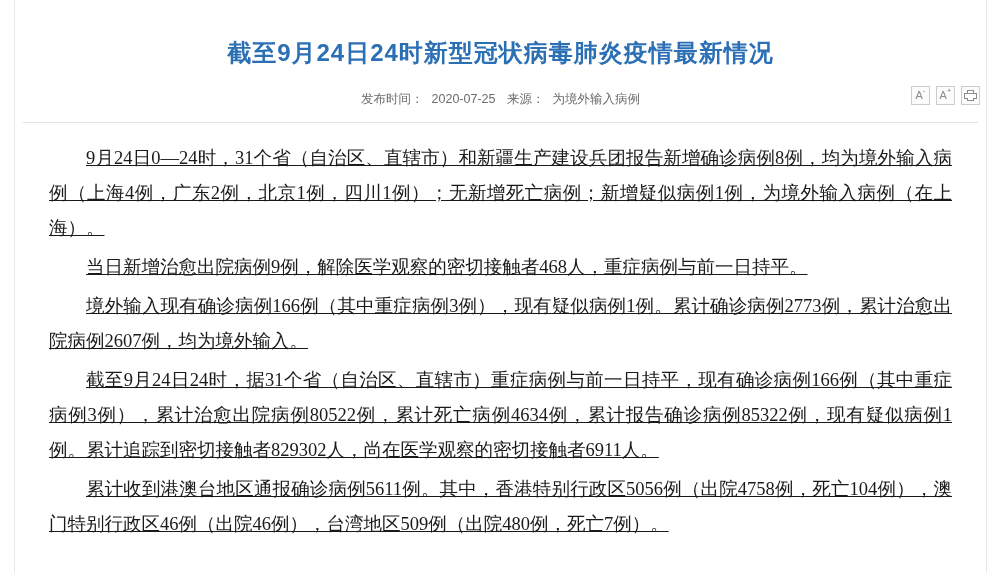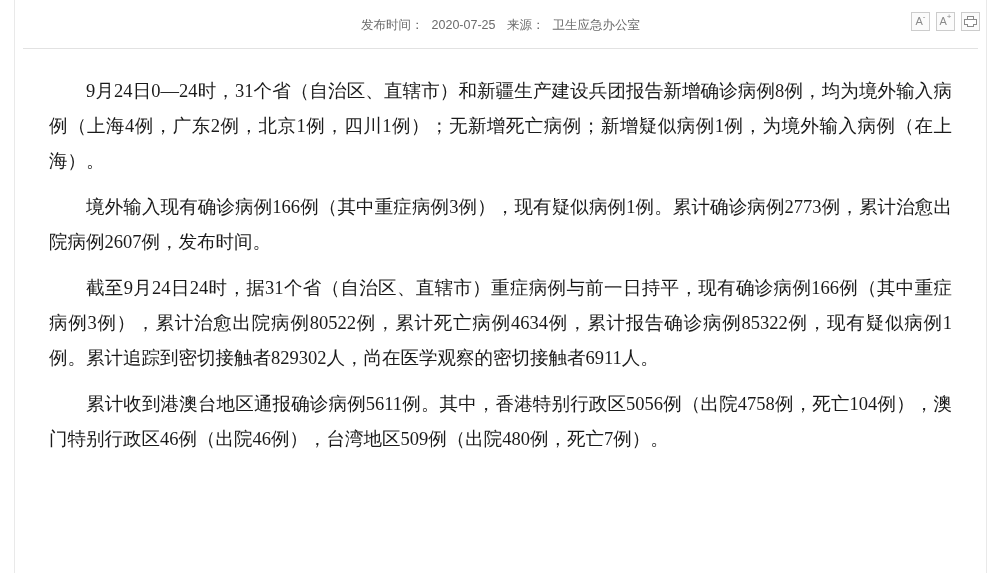--- a/index.html
+++ b/index.html
@@ -147,39 +147,41 @@
   }
   .article {
     padding: 14px 34px 0 34px;
     font-size: 18.5px;
     line-height: 35px;
     color: #1a1a1a;
     text-align: justify;
     font-family: "Liberation Serif", "DejaVu Serif", serif;
   }
   .article p {
-    margin: 11px 0 0 0;
+    margin: 4px 0 0 0;
     text-indent: 2em;
+    text-decoration: underline;
   }
 </style>
 </head>
 <body>
 
 <div class="page">
 
   <div class="side-rail-left"></div>
   <div class="side-rail-right"></div>
 
   <div class="content">
 
+    <h1 class="doc-title">截至9月24日24时新型冠状病毒肺炎疫情最新情况</h1>
 
     <div class="meta-bar">
       <div class="meta-center">
         <span>发布时间：</span><span>2020-07-25</span>
-        <span>来源：</span><span>卫生应急办公室</span>
+        <span>来源：</span><span>为境外输入病例</span>
       </div>
 
       <div class="meta-tools">
         <div class="tool-btn">
           <span>A</span>
             <sup>-</sup>
         </div>
         <div class="tool-btn">
           <span>A</span>
             <sup>+</sup>
@@ -191,19 +193,20 @@
             <span class="out"></span>
           </span>
         </div>
       </div>
     </div>
 
     <hr class="divider">
 
     <div class="article">
       <p>9月24日0—24时，31个省（自治区、直辖市）和新疆生产建设兵团报告新增确诊病例8例，均为境外输入病例（上海4例，广东2例，北京1例，四川1例）；无新增死亡病例；新增疑似病例1例，为境外输入病例（在上海）。</p>
-      <p>境外输入现有确诊病例166例（其中重症病例3例），现有疑似病例1例。累计确诊病例2773例，累计治愈出院病例2607例，发布时间。</p>
+      <p>当日新增治愈出院病例9例，解除医学观察的密切接触者468人，重症病例与前一日持平。</p>
+      <p>境外输入现有确诊病例166例（其中重症病例3例），现有疑似病例1例。累计确诊病例2773例，累计治愈出院病例2607例，均为境外输入。</p>
       <p>截至9月24日24时，据31个省（自治区、直辖市）重症病例与前一日持平，现有确诊病例166例（其中重症病例3例），累计治愈出院病例80522例，累计死亡病例4634例，累计报告确诊病例85322例，现有疑似病例1例。累计追踪到密切接触者829302人，尚在医学观察的密切接触者6911人。</p>
       <p>累计收到港澳台地区通报确诊病例5611例。其中，香港特别行政区5056例（出院4758例，死亡104例），澳门特别行政区46例（出院46例），台湾地区509例（出院480例，死亡7例）。</p>
     </div>
 
   </div>
 </div>
 
 </body></html>

